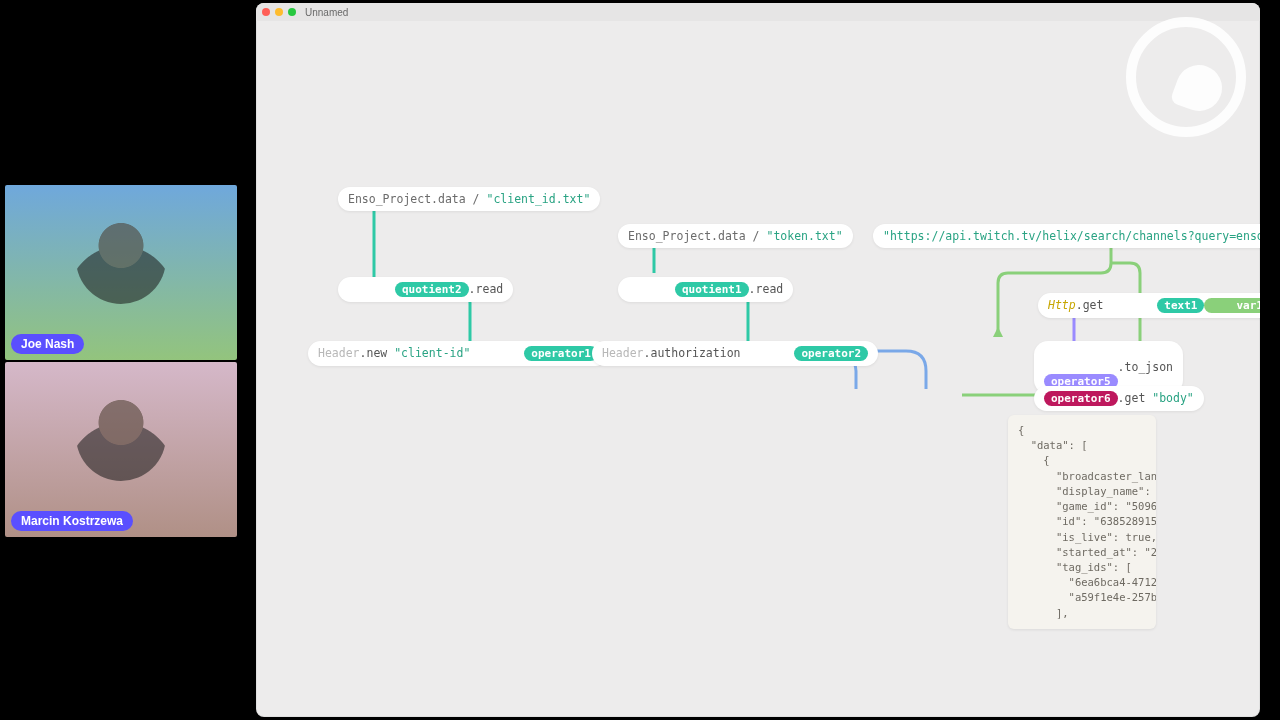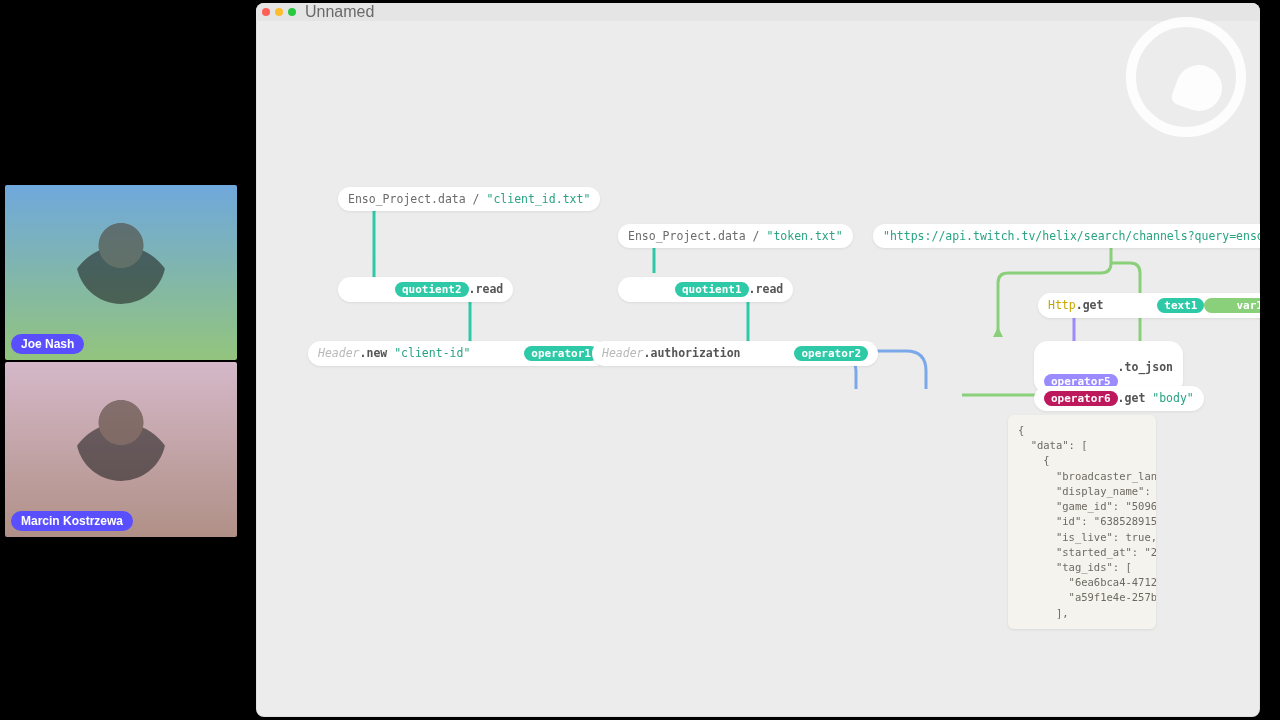--- a/index.html
+++ b/index.html
@@ -32,21 +32,21 @@
     position: absolute; left: 256px; top: 3px; width: 1004px; height: 714px;
     background: #edecec; border-radius: 8px; overflow:hidden;
     box-shadow: 0 0 0 1px rgba(0,0,0,.05) inset;
   }
   .titlebar {
     height: 18px; display:flex; align-items:center; padding: 0 6px; gap:5px;
     background:#e6e5e5;
   }
   .traffic { width:8px; height:8px; border-radius:50%; }
   .tl-red{background:#ff5f57}.tl-yel{background:#febc2e}.tl-grn{background:#28c840}
-  .win-title{ color:#6a6a6a; font-size:16px; margin-left:4px;}
+  .win-title{ color:#6a6a6a; font-size:10px; margin-left:4px;}
 
   
   .logo-ring {
     position:absolute; right:14px; top:14px; width:120px; height:120px;
     border-radius:50%; border:10px solid #ffffff; opacity:.9;
   }
   .logo-ring::after{
     content:""; position:absolute; right:14px; bottom:16px;
     width:46px; height:46px; border-radius:50% 50% 50% 8px;
     background:#ffffff; transform:rotate(20deg);
@@ -56,23 +56,23 @@
   .canvas { position:absolute; inset:18px 0 0 0; }
 
   
   .node {
     position:absolute; background:#fff; border-radius:14px;
     padding:5px 10px; font-family: "SFMono-Regular", Menlo, Consolas, monospace;
     font-size:11.5px; color:#6b6b6b; white-space:nowrap;
     box-shadow: 0 1px 3px rgba(0,0,0,.07);
   }
   .str { color:#29a383; }        
-  .kw  { color:#b8b8b8;font-style:italic; }
-  .dot { color:#555;font-weight:bold; }
-  .httpkw { color:#c7a600; }
+  .kw  { color:#b8b8b8; }
+  .dot { color:#555; }
+  .httpkw { color:#c7a600;font-style:italic; }
   .chip {
     display:inline-block; padding:1px 7px; border-radius:9px;
     font-size:11px; font-weight:600; color:#fff; vertical-align:middle;
   }
   .chip.teal   { background:#2ec9a6;margin-left:47px; }
   .chip.grey   { background:#b7b7b7; }
   .chip.purple { background:#9a8bff;margin-top:28px; }
   .chip.pink   { background:#be185d; }
   .chip.green  { background:#8ad07a;padding-left:32px; }
 

